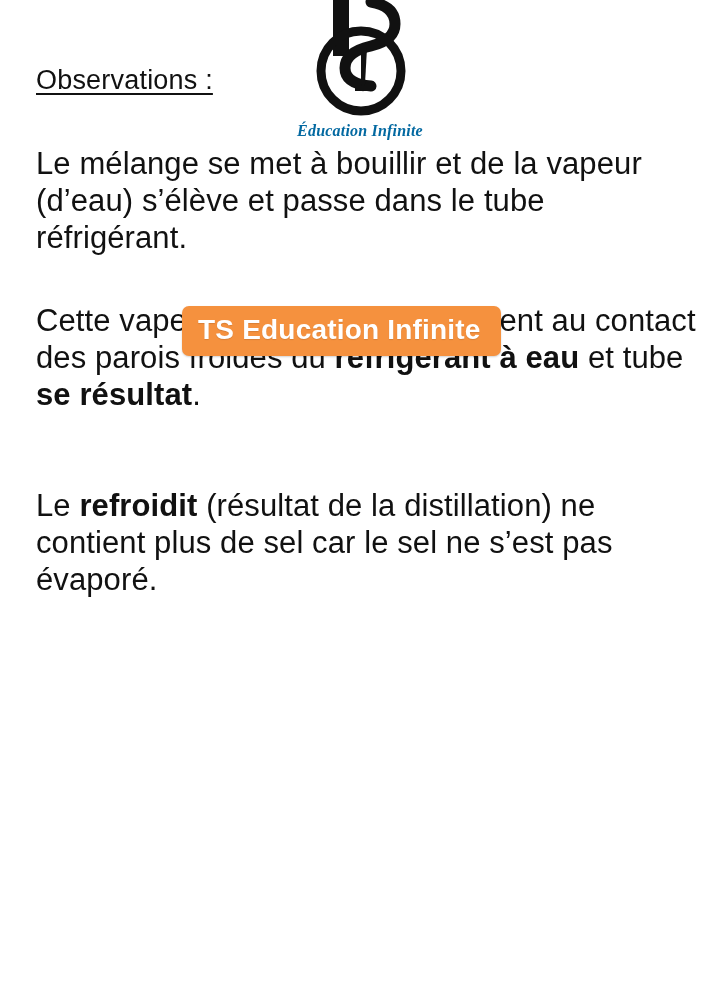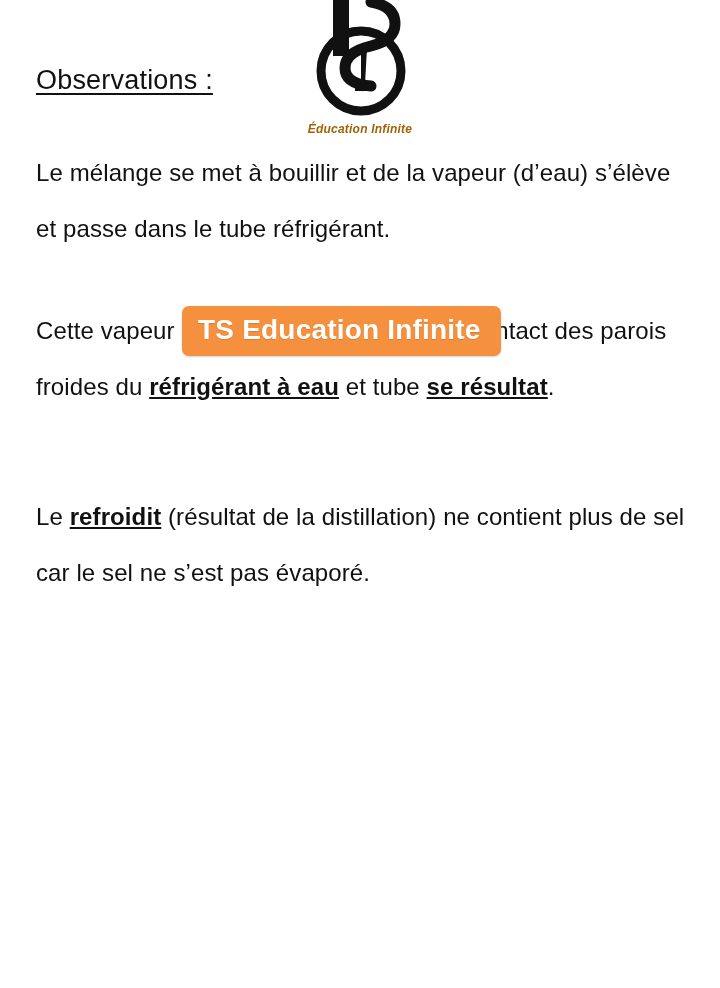--- a/index.html
+++ b/index.html
@@ -35,25 +35,25 @@
   .logo-mark {
     position: relative;
     width: 170px;
     height: 140px;
     margin: 0 auto;
   }
   .logo-mark svg {
     display: block;
   }
   .logo-caption {
-    font-family: Liberation Sans, sans-serif;
+    font-family: Liberation Serif, serif;
     font-style: italic;
     font-weight: bold;
-    font-size: 12px;
-    color: #a16207;
+    font-size: 16px;
+    color: #0369a1;
     letter-spacing: 0.2px;
     margin-top: -4px;
   }
 
   
   .content {
     position: absolute;
     top: 52px;
     left: 36px;
     width: 660px;
@@ -62,28 +62,27 @@
   .heading {
     font-size: 27px;
     line-height: 1.5;
     text-decoration: underline;
     text-underline-offset: 4px;
     margin: 8px 0 44px 0;
     letter-spacing: 0.2px;
   }
 
   .para {
-    font-size: 24px;
-    line-height: 56px;
+    font-size: 31px;
+    line-height: 37px;
     margin: 0 0 46px 0;
     letter-spacing: 0.1px;
   }
   .para b {
     font-weight: bold;
-    text-decoration: underline;
   }
 
   .spacer-para {
     height: 14px;
   }
 
   
   .watermark {
     position: absolute;
     top: 306px;

